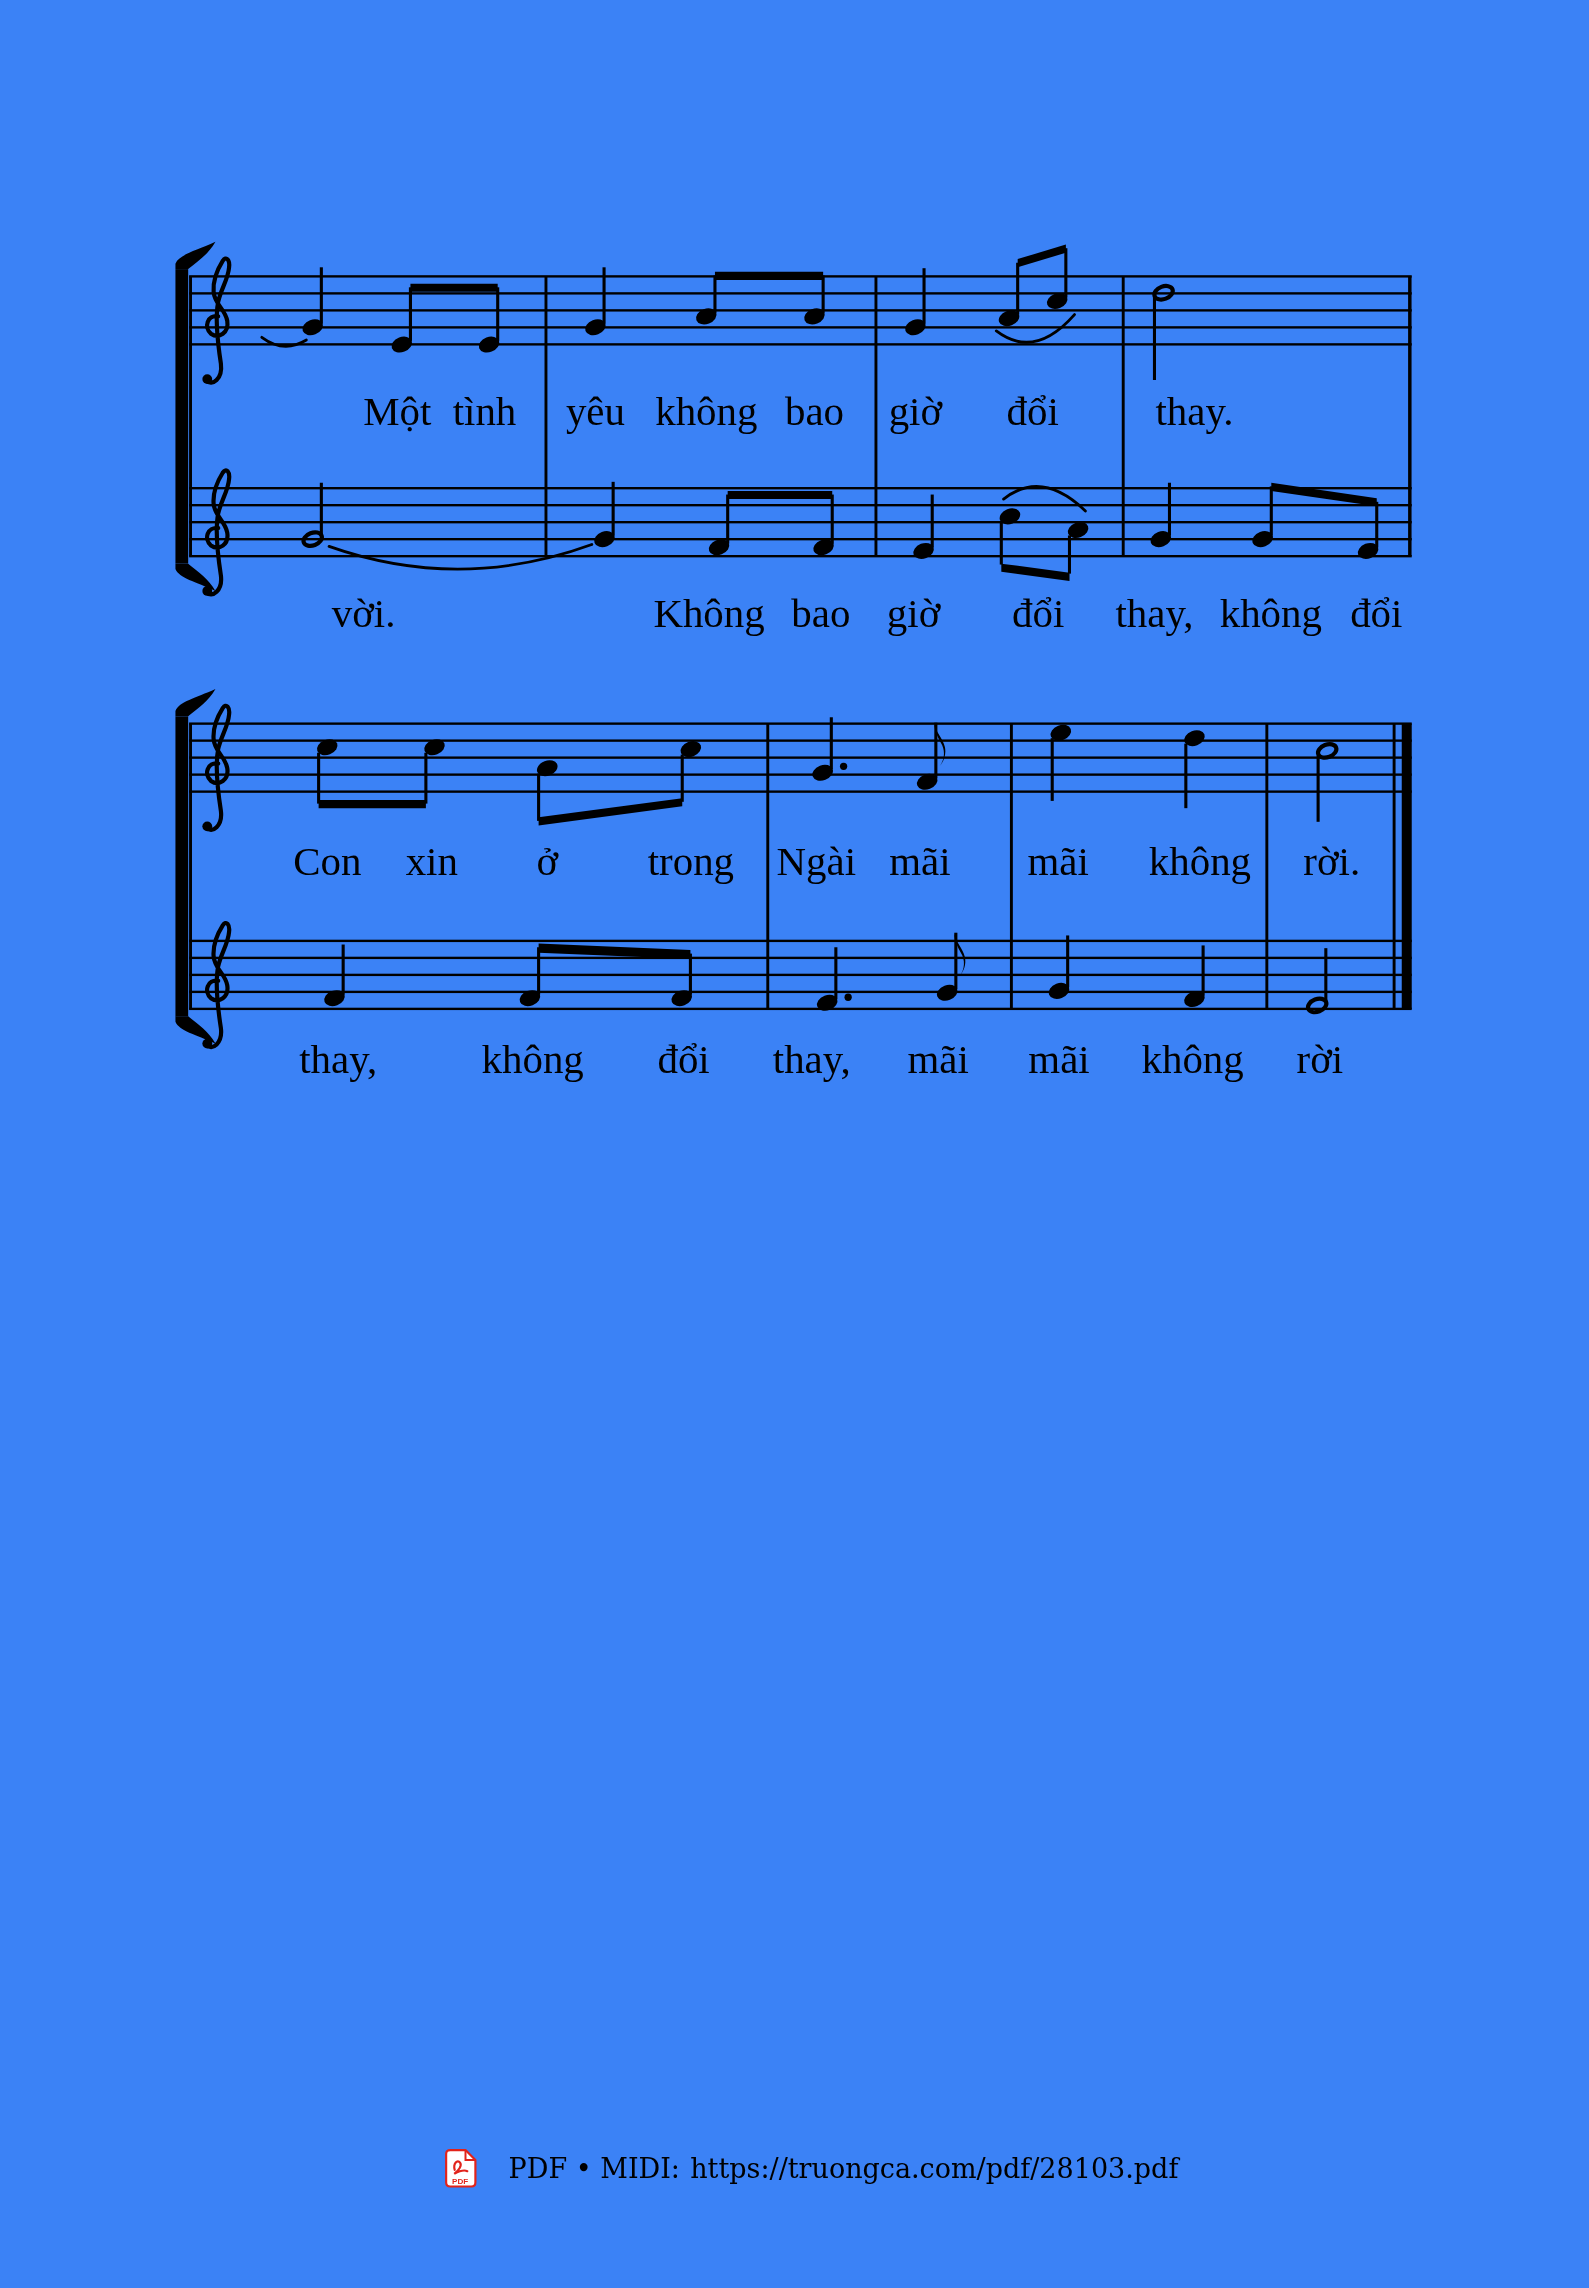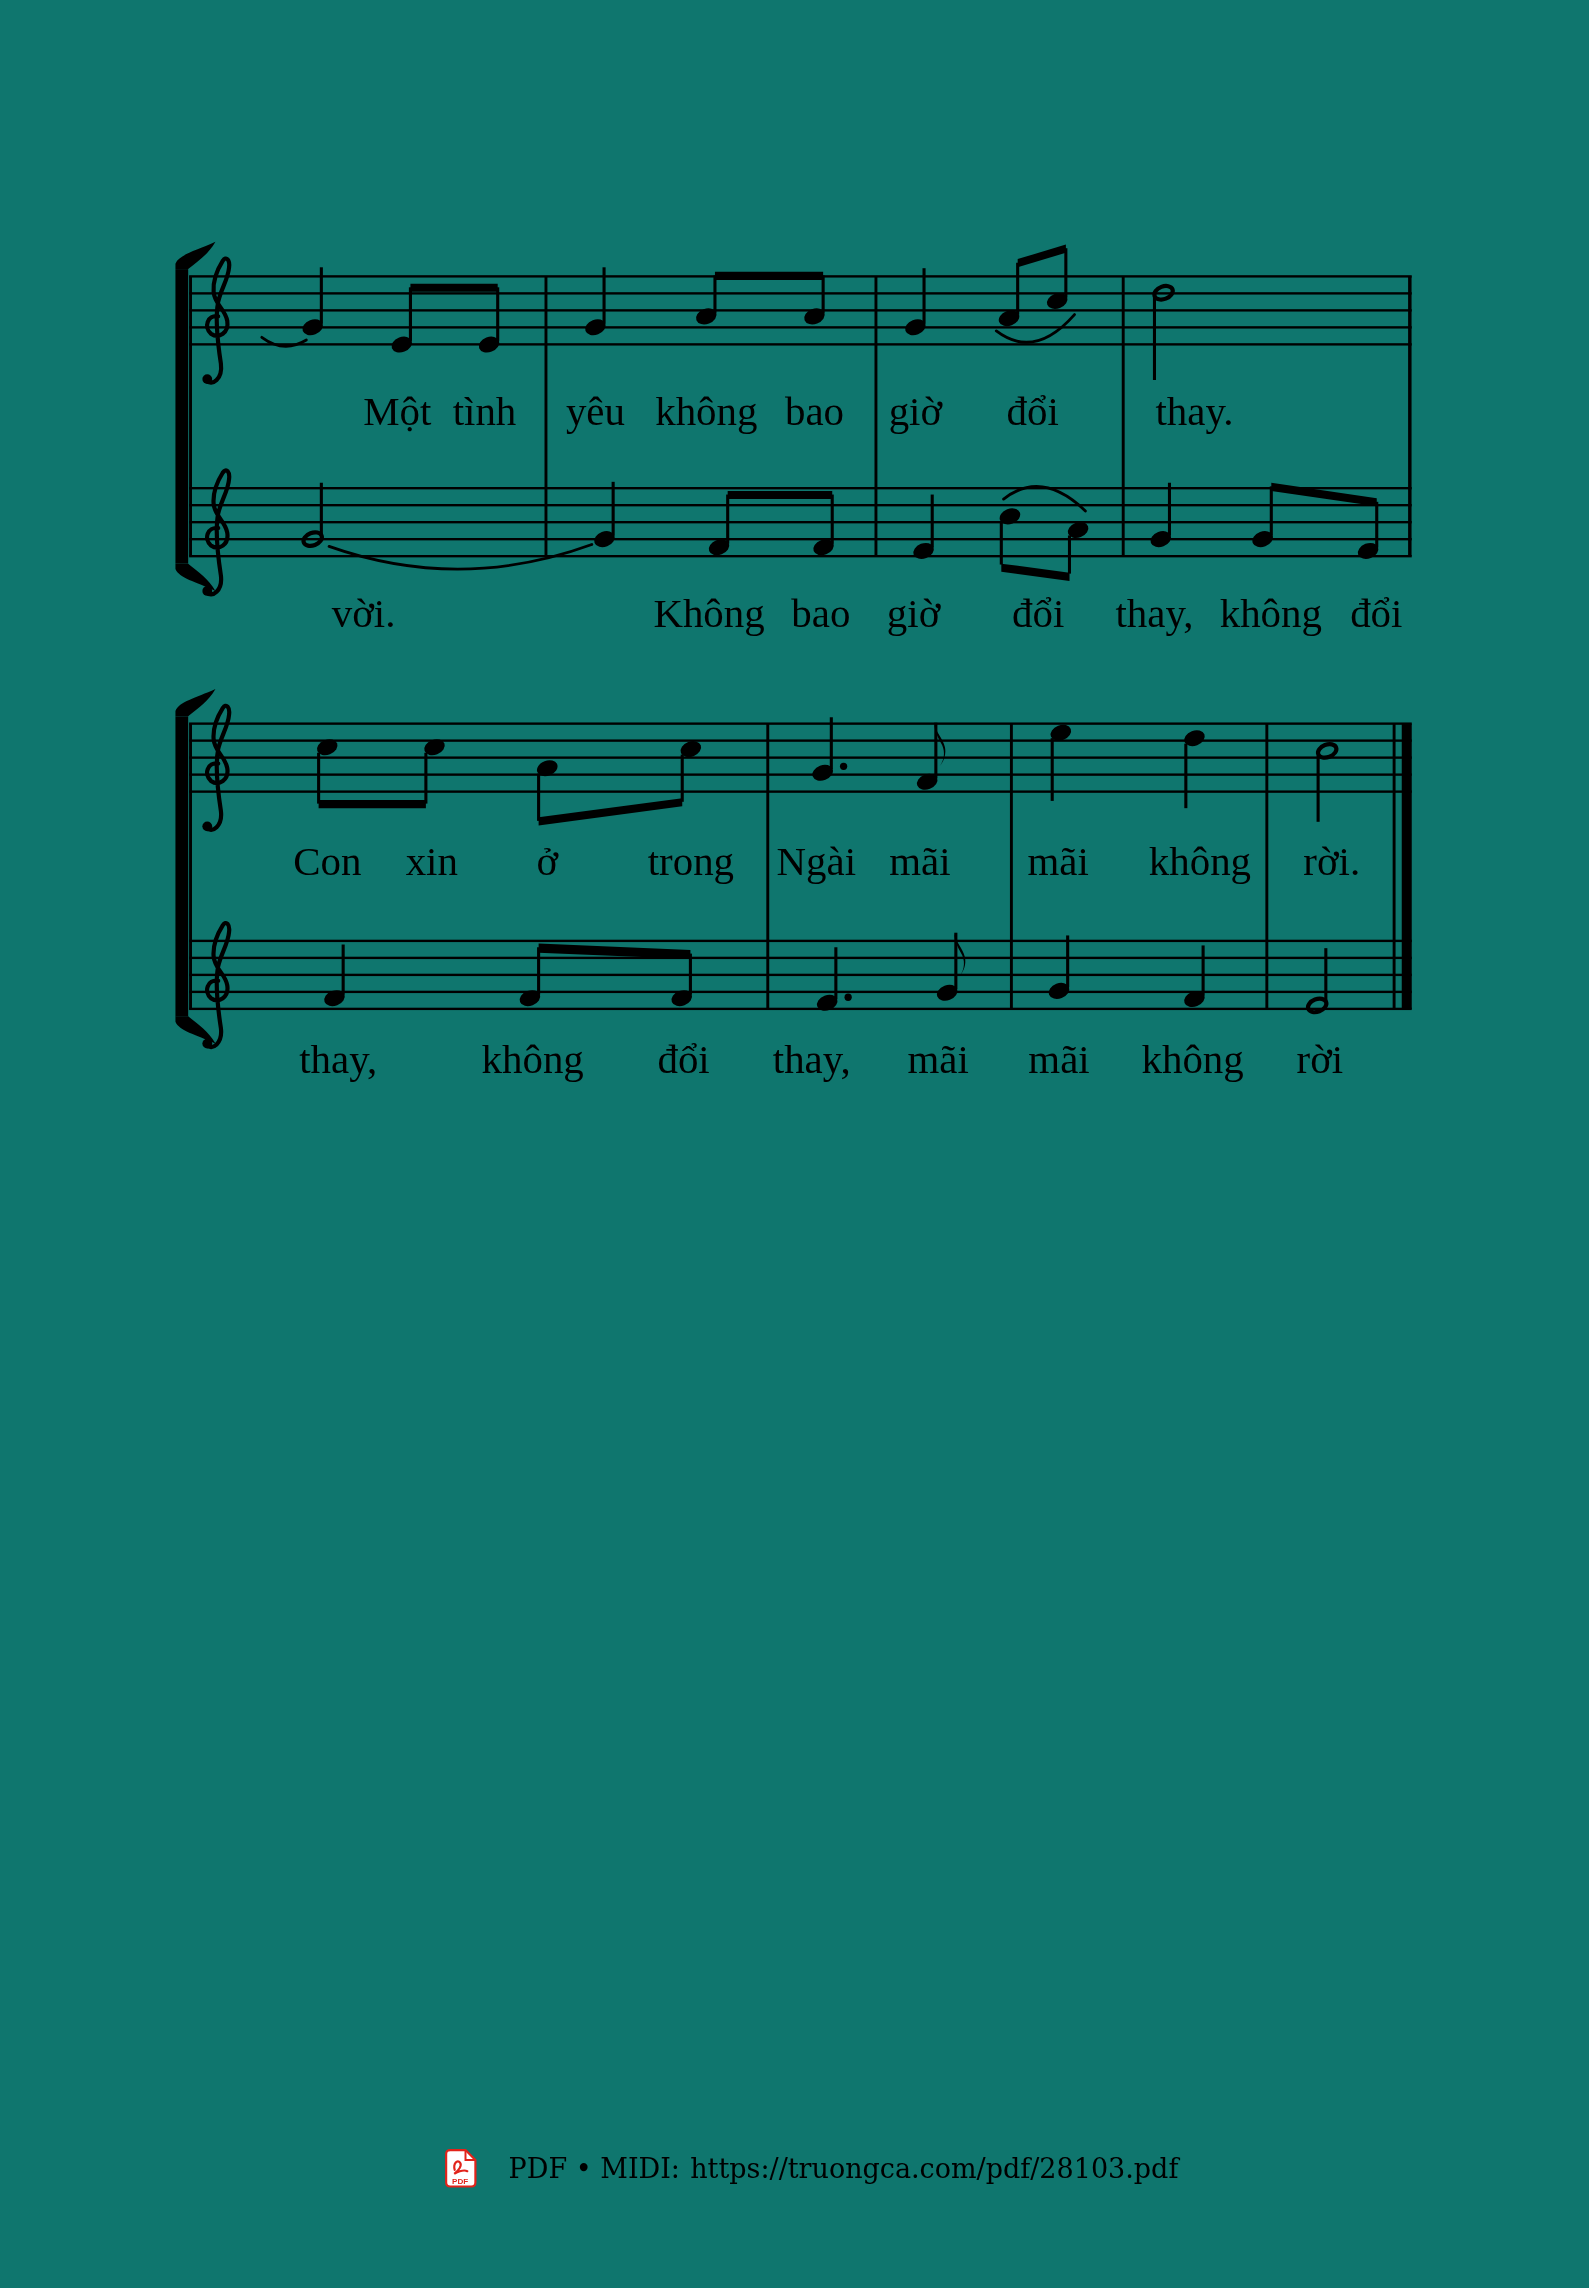--- a/index.html
+++ b/index.html
@@ -1,16 +1,16 @@
 <!DOCTYPE html>
 <html style="font-size:14.5px"><head>
 <meta charset="utf-8">
 <style>
   html,body{margin:0;padding:0;background:#e8e8e8;}
-  .page{position:relative;width:1589px;height:2288px;background:#0f766e;overflow:hidden;margin:0 auto;
+  .page{position:relative;width:1589px;height:2288px;background:#3b82f6;overflow:hidden;margin:0 auto;
         font-family:"Liberation Serif", serif;}
   #score-svg{position:absolute;left:0;top:0;}
   .footer{position:absolute;left:16px;top:2148px;width:100%;display:flex;justify-content:center;
           align-items:center;gap:30px;}
   .footer-text{font-family:"DejaVu Serif", serif;font-size:27px;color:#000;white-space:nowrap;}
   .footer-text span{margin-right:0.38em;}
   .footer-link{color:#000;text-decoration:none;}
 </style>
 </head>
 <body>

